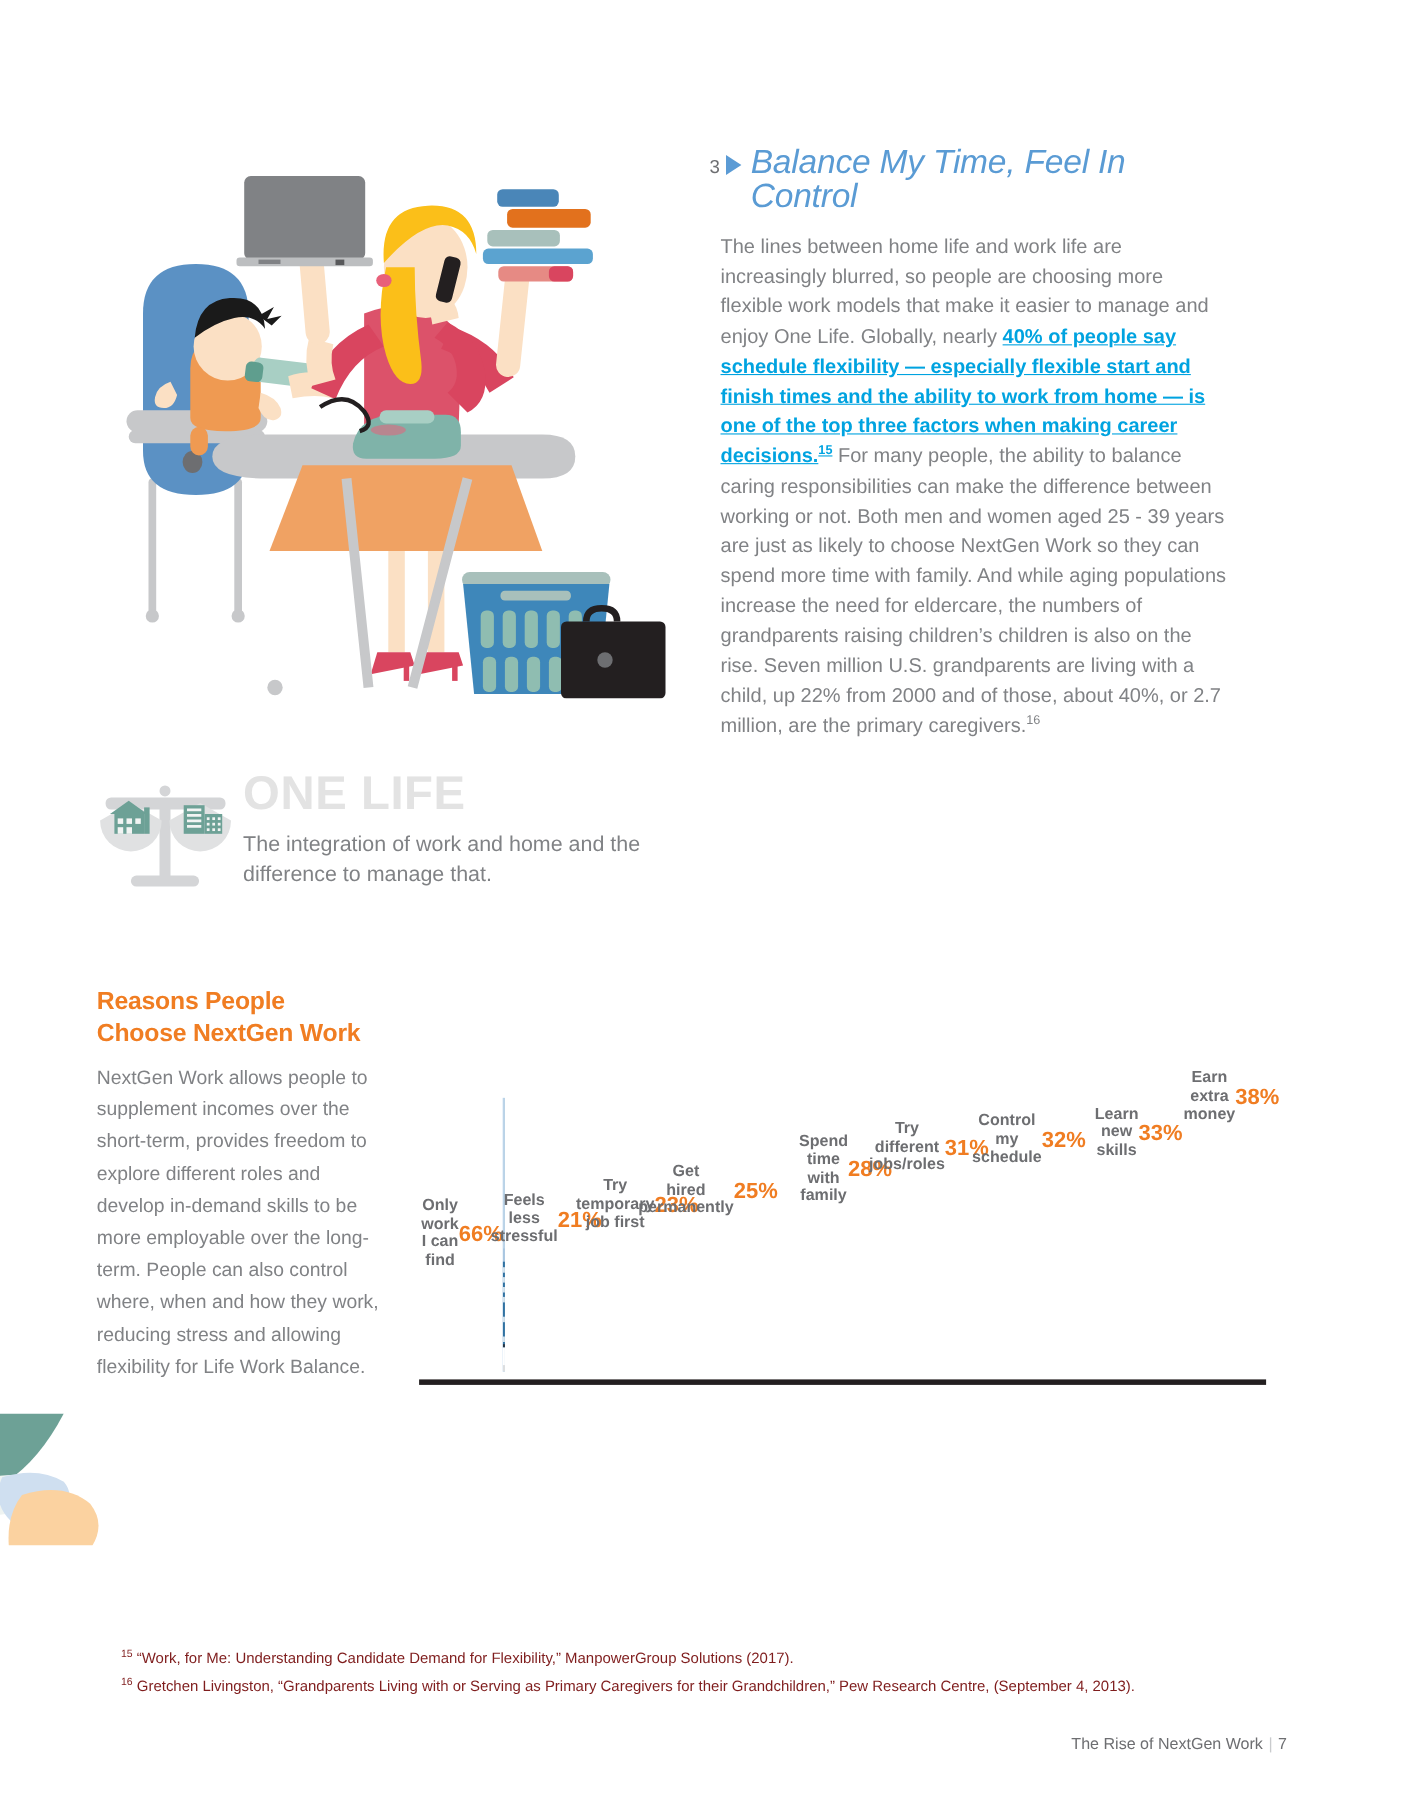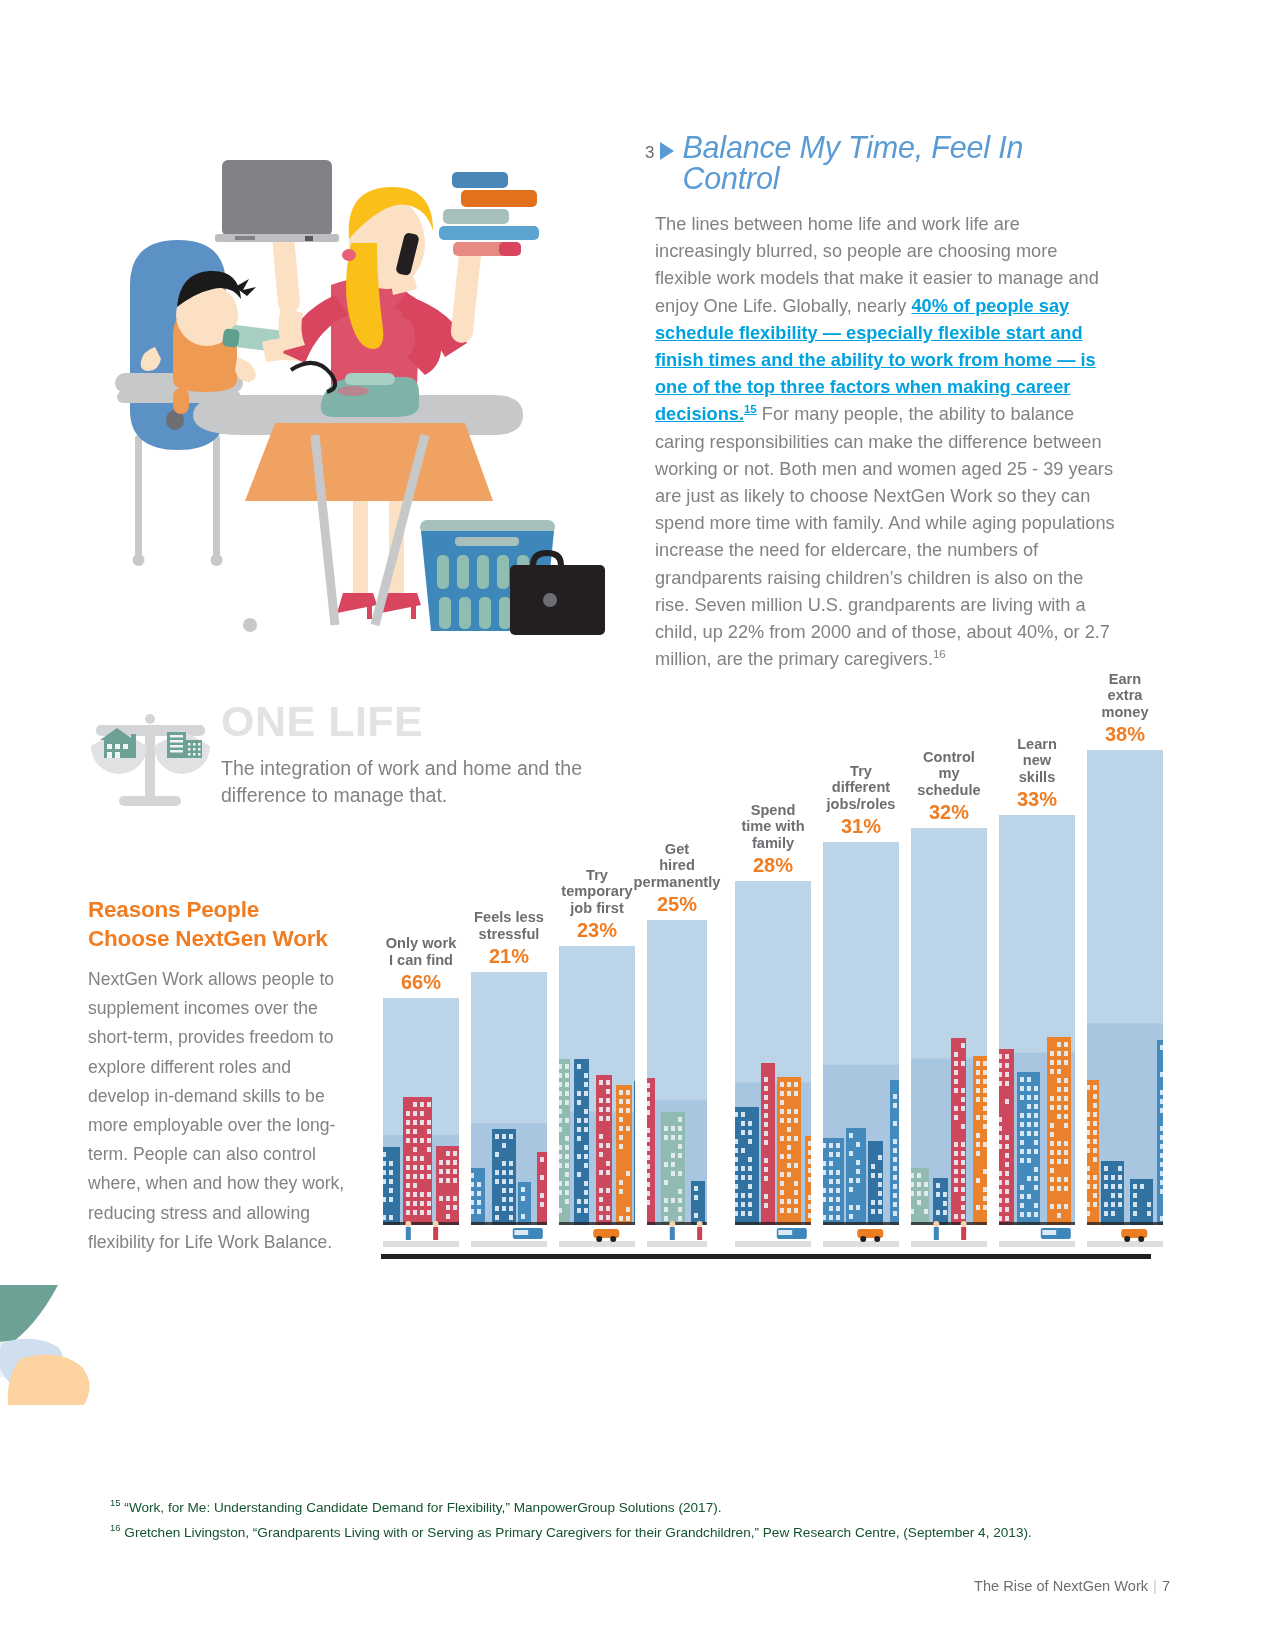--- a/index.html
+++ b/index.html
@@ -29,29 +29,29 @@
   .ol-title{position:absolute;left:133px;top:0px;font-size:43px;font-weight:bold;color:#e3e3e3;letter-spacing:0.5px;line-height:1;}
   .ol-sub{position:absolute;left:133px;top:55px;width:380px;font-size:19.5px;line-height:27px;color:#808285;}
 
   
   #reasons{position:absolute;left:88px;top:895px;width:268px;}
   .reasons-title{font-size:22.5px;font-weight:bold;color:#f07d22;line-height:29px;letter-spacing:-0.2px;}
   .reasons-body{margin-top:12px;font-size:17.6px;line-height:29.2px;color:#808285;}
 
   
   #chart{position:absolute;left:381px;top:688px;width:780px;height:585px;}
-  .bar-col{position:absolute;bottom:26px;display:flex;flex-direction:column;align-items:center;justify-content:flex-end;}
+  .bar-col{position:absolute;bottom:26px;display:flex;flex-direction:row;align-items:center;justify-content:flex-end;}
   .bar-label{font-size:14.6px;font-weight:bold;color:#6d6e71;line-height:16.5px;text-align:center;white-space:pre-line;}
   .bar-val{font-size:20px;font-weight:bold;color:#f07d22;line-height:26px;margin-top:1px;}
   .bar-rect{position:relative;width:100%;background:#c5daee;overflow:hidden;margin-top:3px;}
   .city{position:absolute;left:0;right:0;bottom:0;height:100%;}
   .axis{position:absolute;left:0;bottom:14px;width:770px;height:5px;background:#231f20;}
 
   
-  #footnotes{position:absolute;left:110px;top:1495px;width:1060px;color:#14532d;font-size:13.6px;line-height:25px;}
+  #footnotes{position:absolute;left:110px;top:1495px;width:1060px;color:#7f1d1d;font-size:13.6px;line-height:25px;}
   #footnotes sup{font-size:9.5px;}
   #page-footer{position:absolute;right:105px;top:1578px;font-size:14.6px;color:#6d6e71;}
   #page-footer .sep{color:#c9cbcd;margin:0 5px;}
 
   
   #corner-deco{position:absolute;left:0;top:1285px;width:130px;height:120px;}
 </style>
 </head>
 <body>
 

